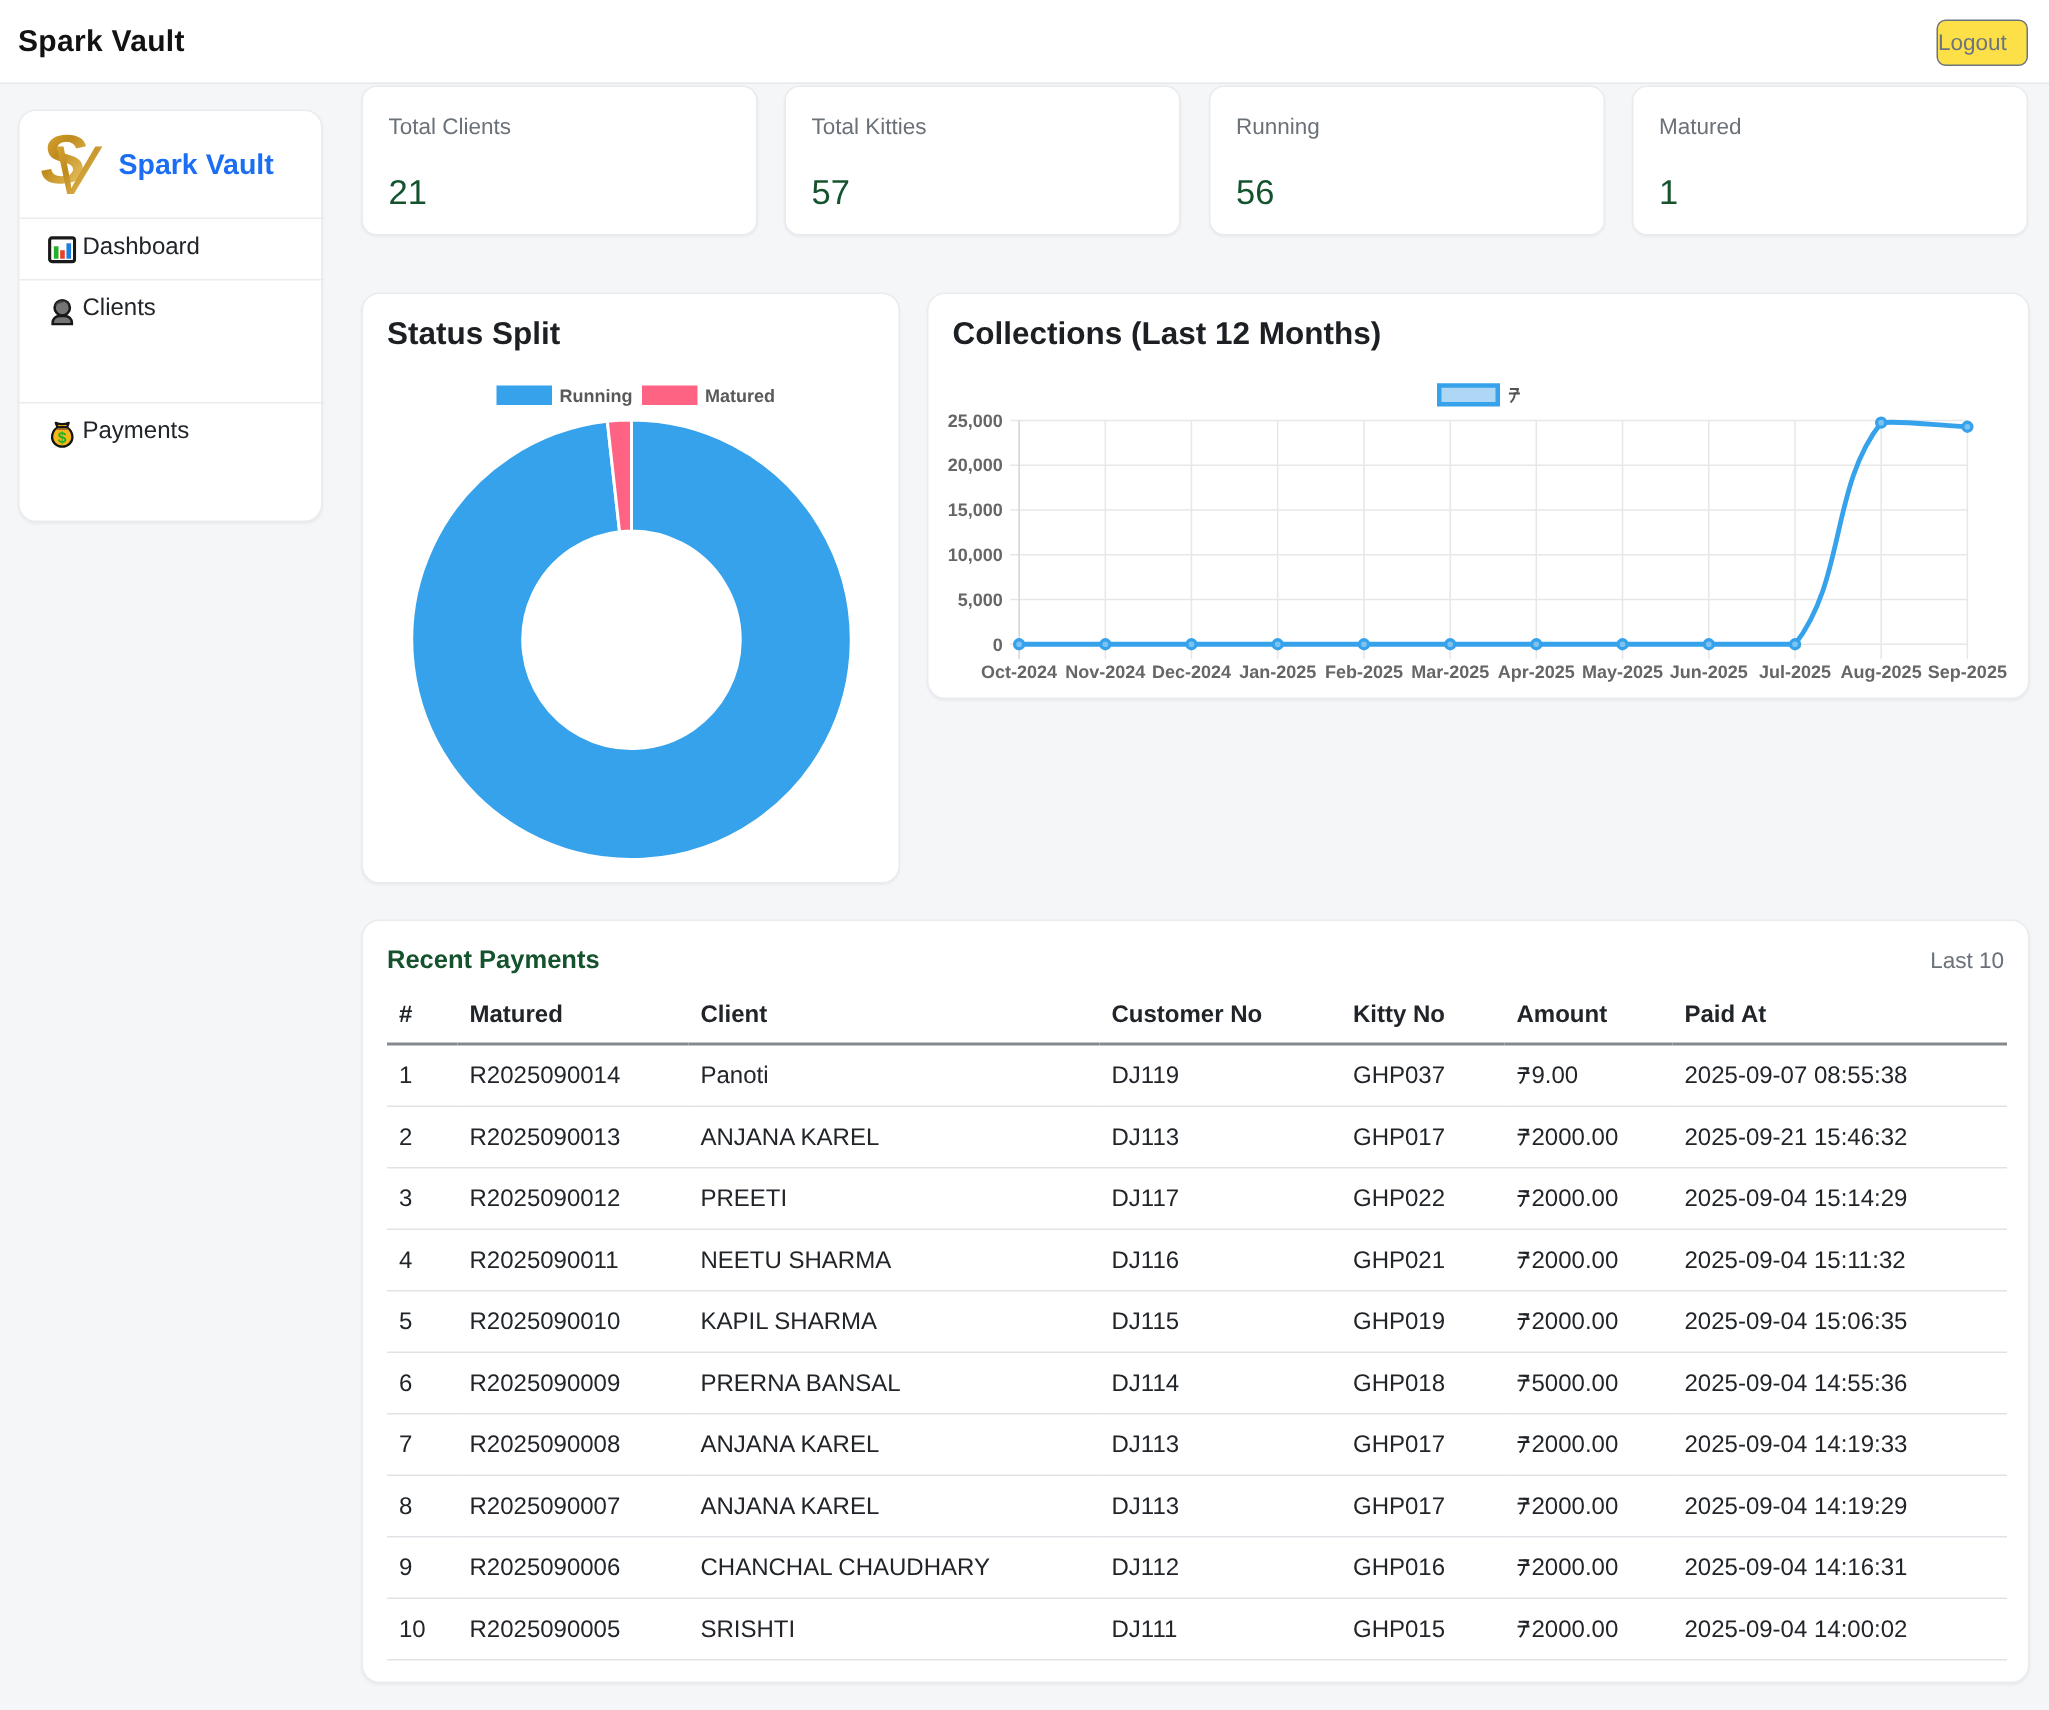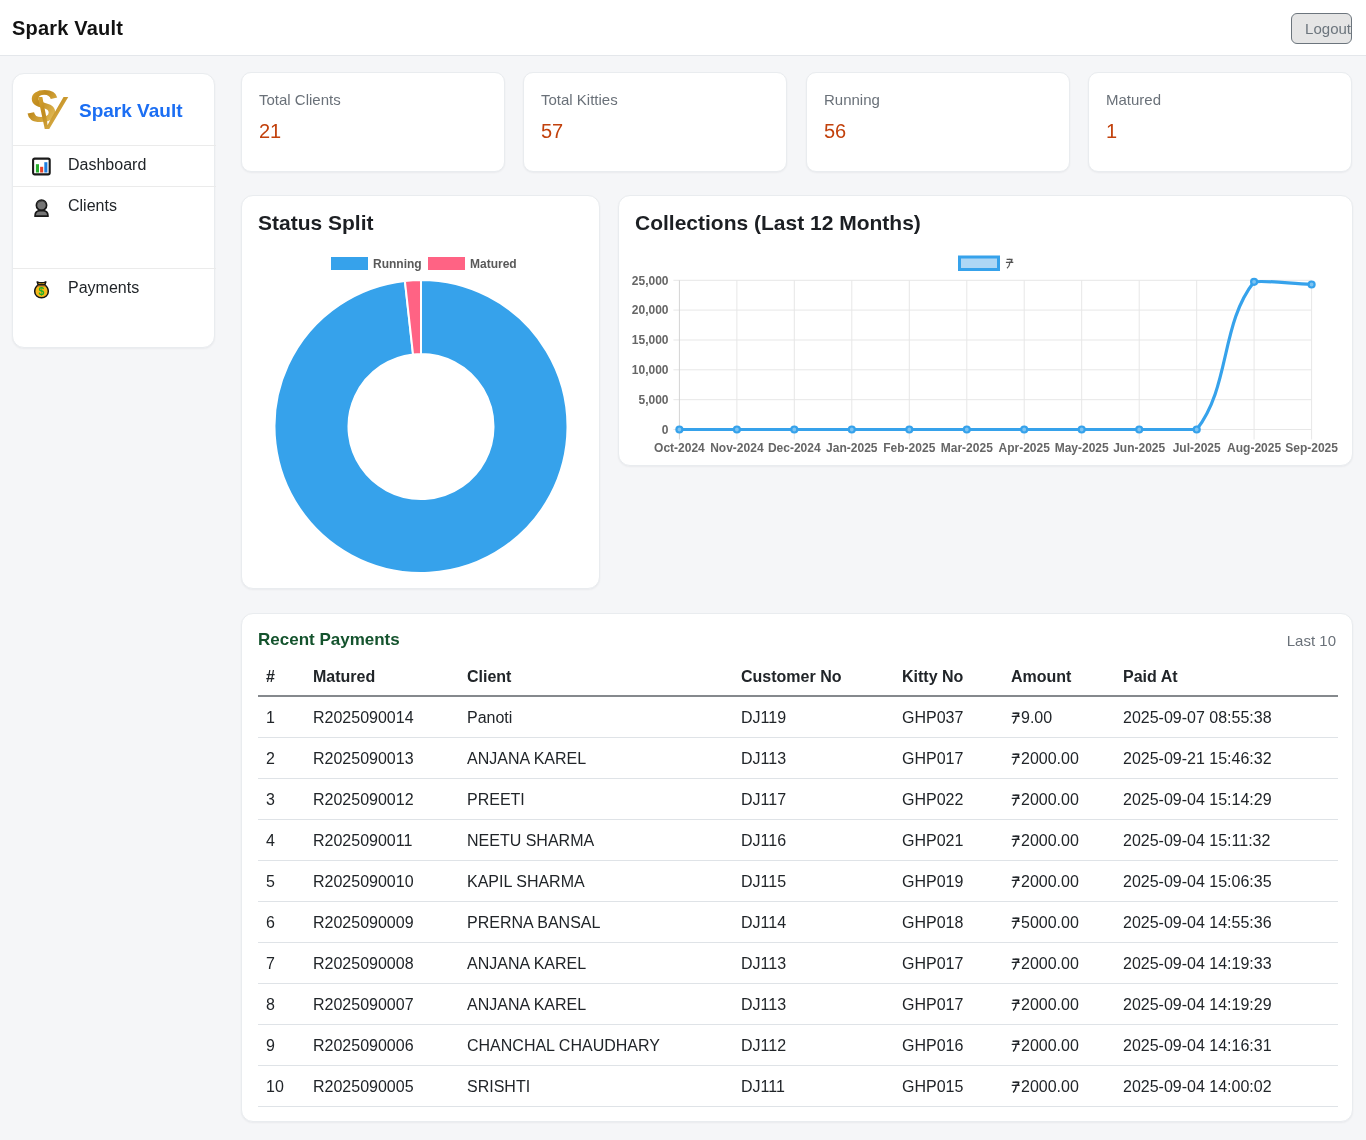--- a/index.html
+++ b/index.html
@@ -1,33 +1,33 @@
 <!DOCTYPE html>
 <html lang="en"><head>
 <meta charset="utf-8">
 <title>Spark Vault</title>
 <style>
   * { margin:0; padding:0; box-sizing:border-box; }
   html,body { width:1366px; height:1140px; }
   body { font-family:"Liberation Sans", sans-serif; background:#f5f6f8; position:relative; color:#212529; }
   .topbar { position:absolute; left:0; top:0; width:1366px; height:56px; background:#fff; border-bottom:1px solid #e4e7eb; }
   .brand { position:absolute; left:12px; top:17px; font-size:20px; font-weight:bold; color:#121212; letter-spacing:0.2px; }
-  .logout { position:absolute; right:14px; top:13px; width:61px; height:31px; background:#e5e5e5; border:1px solid #6c757d; border-radius:6px; color:#6c757d; font-size:15px; font-family:"Liberation Sans",sans-serif; line-height:29px; text-align:right; }
+  .logout { position:absolute; right:14px; top:13px; width:61px; height:31px; background:#fde047; border:1px solid #6c757d; border-radius:6px; color:#6c757d; font-size:15px; font-family:"Liberation Sans",sans-serif; line-height:29px; text-align:left; }
   .card { position:absolute; background:#fff; border:1px solid #e9ecef; border-radius:12px; box-shadow:0 1px 2px rgba(16,24,40,.05); }
   
   .sidebar { left:12px; top:73px; width:203px; height:275px; }
   .side-logo { position:absolute; left:14px; top:13px; width:44px; height:44px; }
   .side-title { position:absolute; left:66px; top:26px; font-size:19px; font-weight:bold; color:#1b6ef3; }
   .menu-item { position:relative; height:41px; border-top:1px solid #ebebeb; }
   .menu-item .mi { position:absolute; left:19px; top:11px; width:19px; height:19px; }
-  .menu-item .ml { position:absolute; left:42px; top:10px; font-size:16px; color:#212529;margin-left:13px; }
+  .menu-item .ml { position:absolute; left:42px; top:10px; font-size:16px; color:#212529; }
   
-  .stat { top:72px; width:264px; height:100px; border-radius:10px; padding:16px 17px; }
+  .stat { top:57px; width:264px; height:100px; border-radius:10px; padding:16px 17px; }
   .stat .sl { font-size:15px; color:#6a7179; line-height:22px; }
-  .stat .sv { font-size:20px; color:#c2410c; line-height:34px; margin-top:3px; }
+  .stat .sv { font-size:23px; color:#14532d; line-height:34px; margin-top:15px; }
   
   .status-card { left:241px; top:195px; width:359px; height:394px; }
   .coll-card { left:618px; top:195px; width:735px; height:271px; }
   .card-title { position:absolute; left:16px; top:15px; font-size:21px; font-weight:bold; color:#1c1f23; }
   
   .table-card { left:241px; top:613px; width:1112px; height:509px; padding:16px; }
   .tc-head { position:relative; height:21px; margin-bottom:9px; }
   .tc-title { position:absolute; left:0; top:0; font-size:17px; font-weight:bold; color:#14532d; }
   .tc-last { position:absolute; right:0; top:2px; font-size:15px; color:#6a7179; }
   table { border-collapse:collapse; width:1080px; table-layout:fixed; font-size:16px; }

